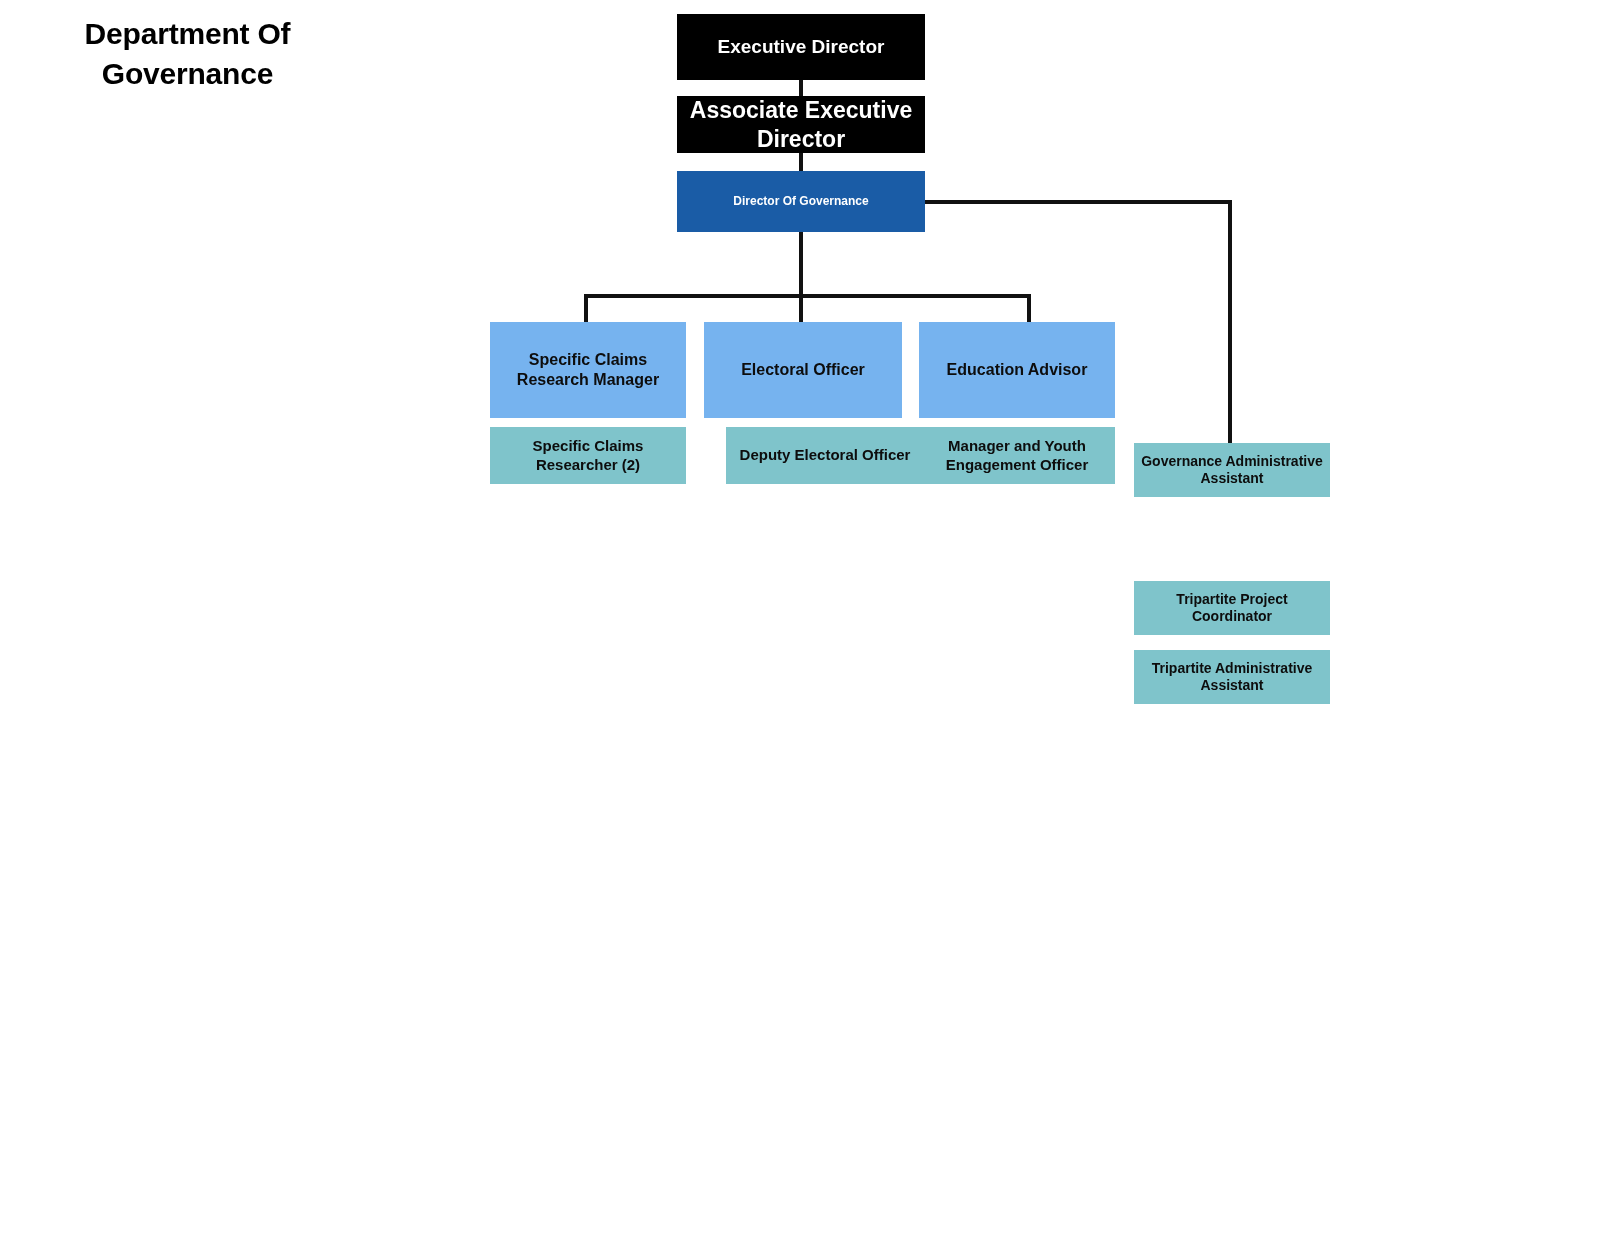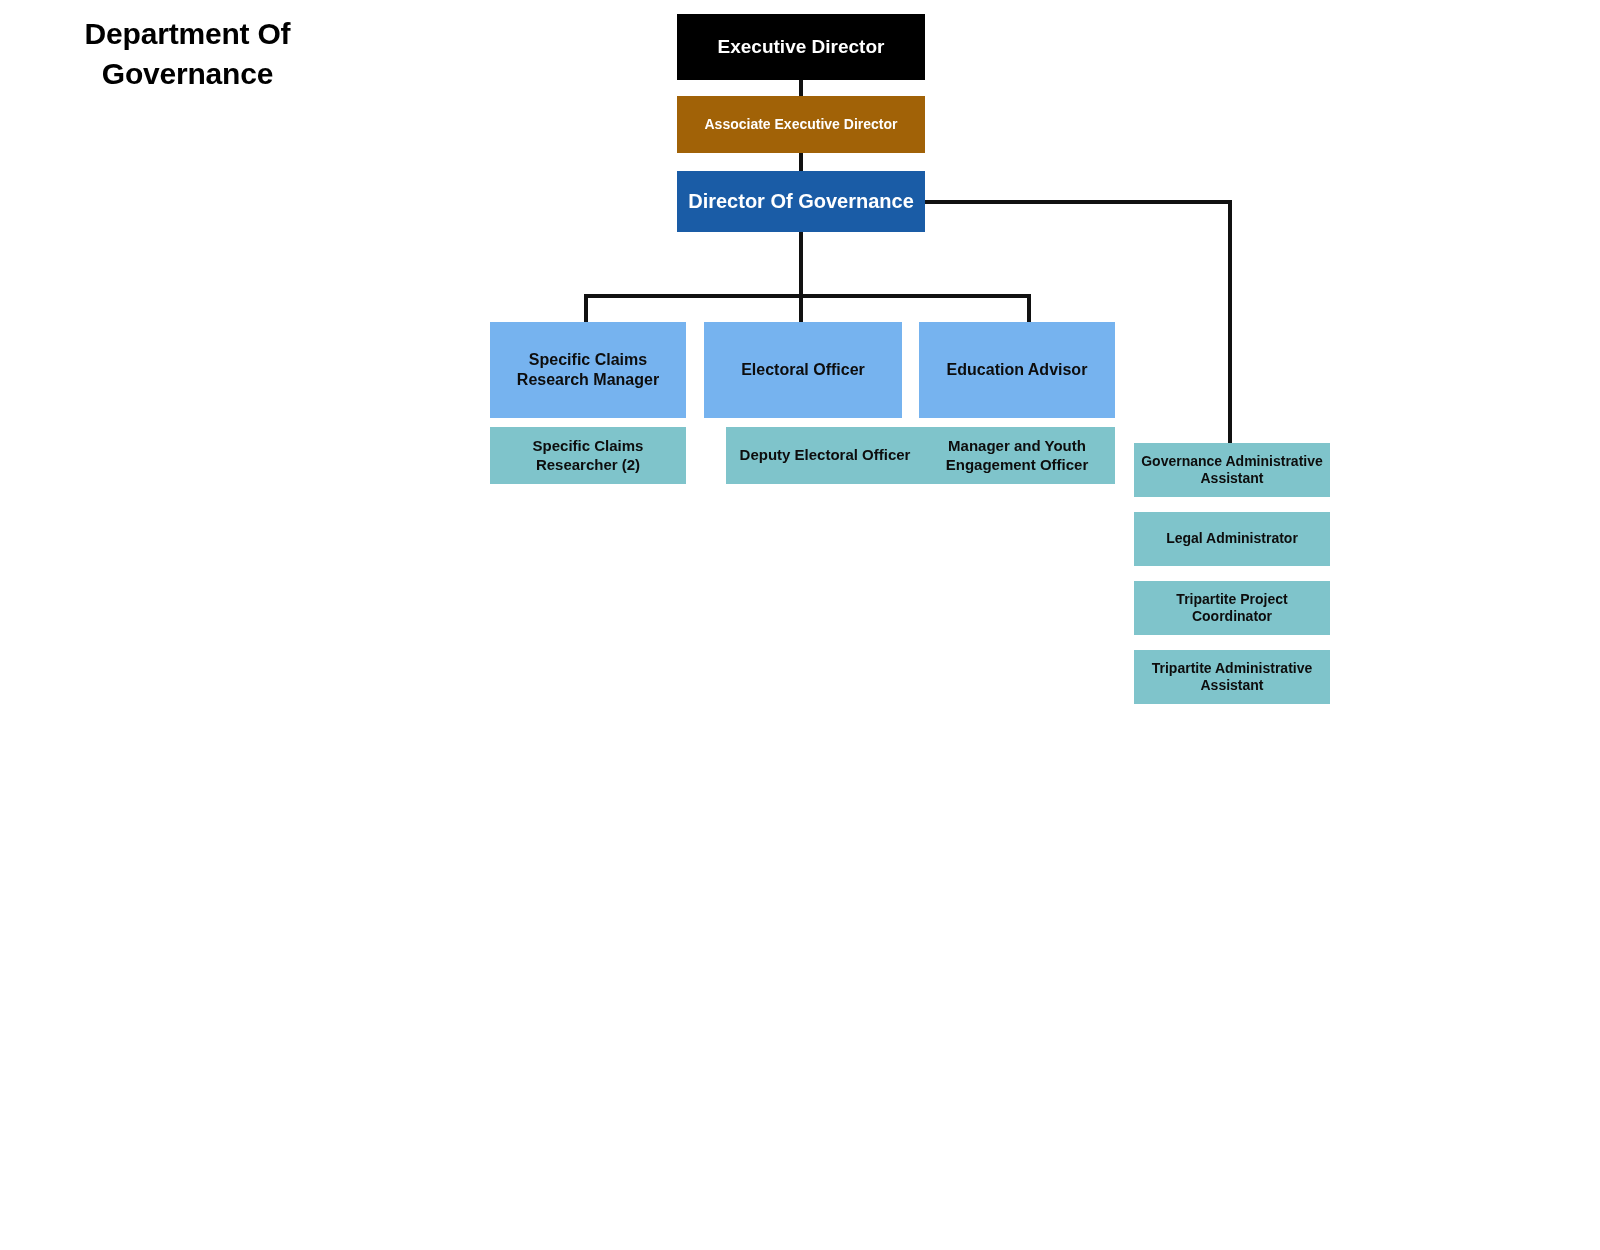--- a/index.html
+++ b/index.html
@@ -53,28 +53,28 @@
     padding: 2px 6px;
     z-index: 3;
   }
 
   .node-exec {
     background: #000000;
     color: #ffffff;
     font-size: 19px;
   }
   .node-assoc {
-    background: #a16207;
+    background: #000000;
     color: #ffffff;
-    font-size: 14px;
+    font-size: 23px;
   }
   .node-dir {
     background: #1a5ca6;
     color: #ffffff;
-    font-size: 20px;
+    font-size: 12px;
   }
   .node-l3 {
     background: #76b3ef;
     color: #0d0d0d;
     font-size: 16px;
   }
   .node-l4 {
     background: #7fc4cb;
     color: #0d0d0d;
     font-size: 15px;
@@ -132,20 +132,19 @@
   <div class="node node-l3" style="left:919px; top:322px; width:196px; height:96px;">Education Advisor</div>
 
   <div class="node node-l4" style="left:490px; top:427px; width:196px; height:57px;">Specific Claims Researcher (2)</div>
 
   <div class="node node-l4" style="left:704px; top:427px; width:198px; height:57px;margin-left:22px;">Deputy Electoral Officer</div>
 
   <div class="node node-l4" style="left:919px; top:427px; width:196px; height:57px;">Manager and Youth Engagement Officer</div>
 
   <div class="node node-side" style="left:1134px; top:443px; width:196px; height:54px;">Governance Administrative Assistant</div>
 
-  <div class="node node-side" style="left:1134px; top:512px; width:196px; height:54px;">Legal Administrator</div>
 
   <div class="node node-side" style="left:1134px; top:581px; width:196px; height:54px;">Tripartite Project Coordinator</div>
 
   <div class="node node-side" style="left:1134px; top:650px; width:196px; height:54px;">Tripartite Administrative Assistant</div>
 
 
 </div>
 
 </body></html>

